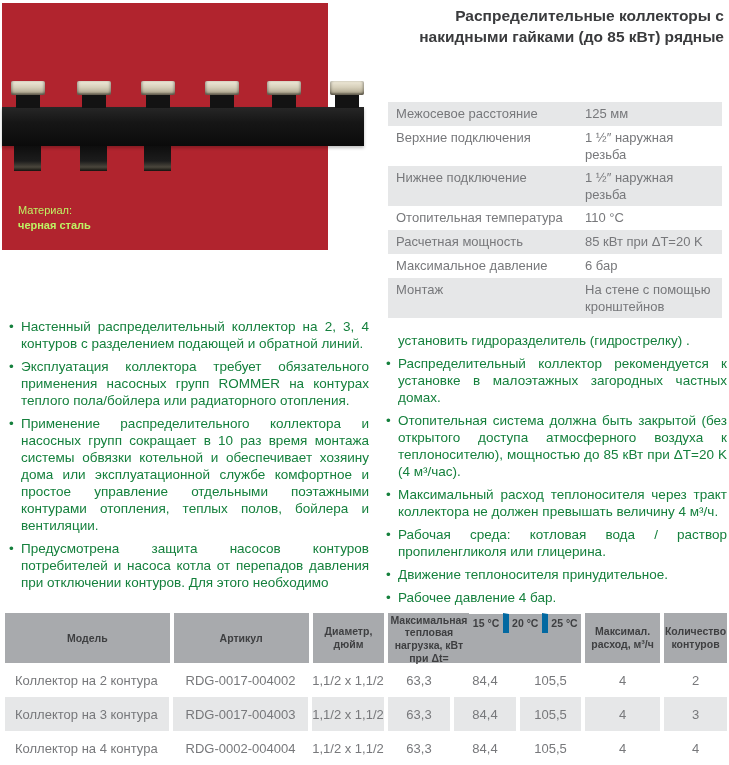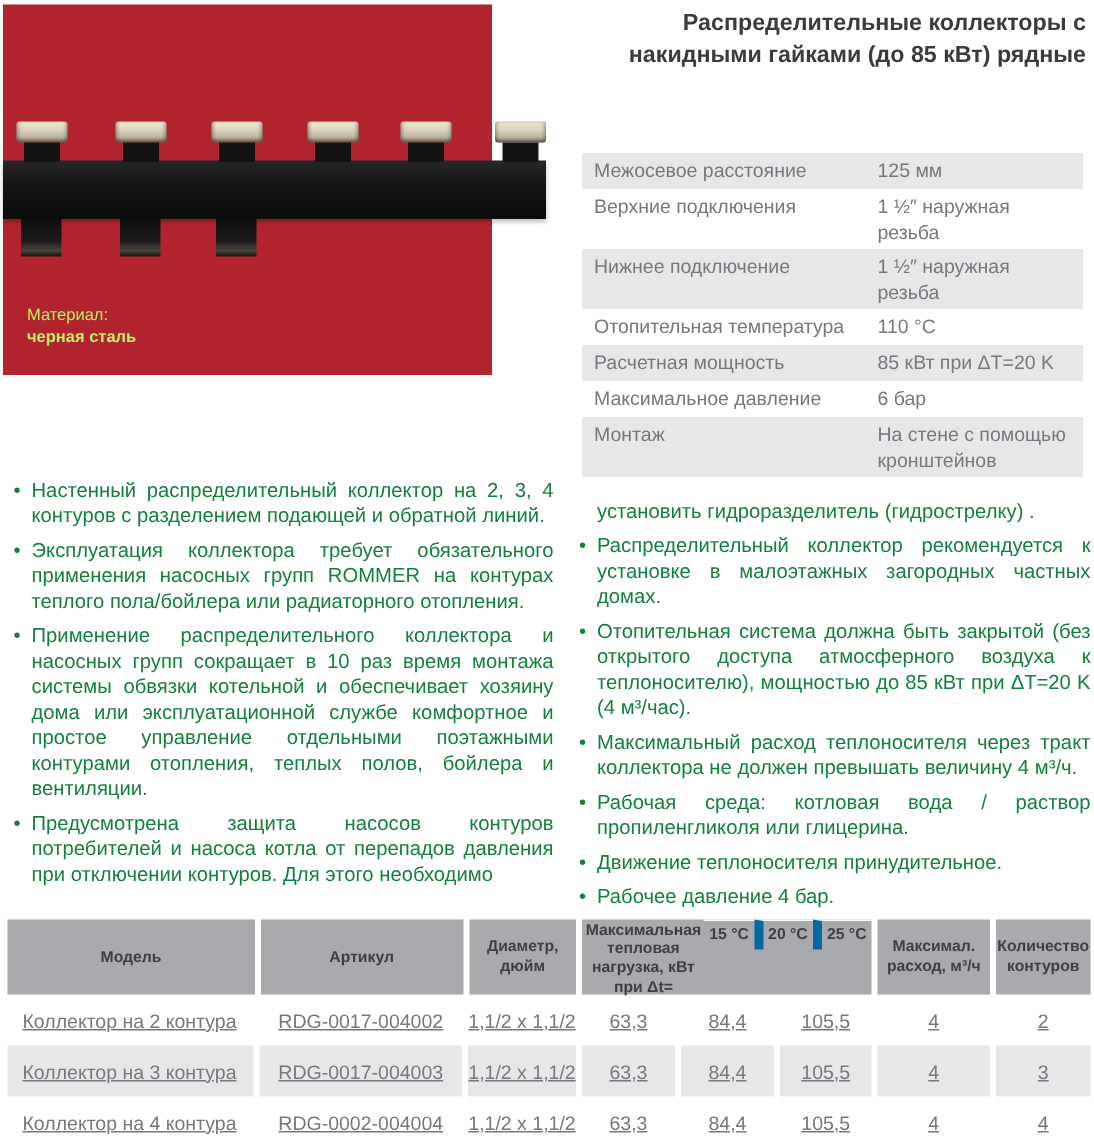--- a/index.html
+++ b/index.html
@@ -75,21 +75,21 @@
   .h-cell { background:#a8aaad; display:flex; align-items:center; justify-content:center; line-height:1.2; padding:2px 3px; }
   .w-model { width:165px; } .w-sku { width:135px; } .w-diam { width:72px; }
   .w-load  { width:193px; flex-direction:row; padding:0; align-items:stretch; }
   .w-flow  { width:75px; } .w-circ { width:63px; }
   .load-title { flex:1; display:flex; align-items:center; justify-content:center; padding:2px 2px 0; }
   .load-sub { display:flex; height:20px; width:100%; }
   .load-sub-cell { flex:1; display:flex; align-items:center; justify-content:center; border-top:1px solid #fff; }
   .load-sub-cell + .load-sub-cell { border-left:6px solid #0369a1; }
 
   .mt-row { display:flex; gap:4px; }
-  .mt-row .cell { display:flex; align-items:center; justify-content:center; min-height:34px; white-space:nowrap;text-decoration:underline; }
+  .mt-row .cell { display:flex; align-items:center; justify-content:center; min-height:34px; white-space:nowrap; }
   .mt-row:nth-child(even) .cell { background:#e6e7e8; }
   .c-model { width:164px; justify-content:flex-start !important; padding-left:10px; }
   .c-sku { width:135px; } .c-diam { width:72px; }
   .c-l15 { width:62px; } .c-l20 { width:62px; } .c-l25 { width:61px; }
   .c-flow { width:75px; } .c-circ { width:63px; }
 </style>
 </head>
 <body>
 
 <div class="page">

